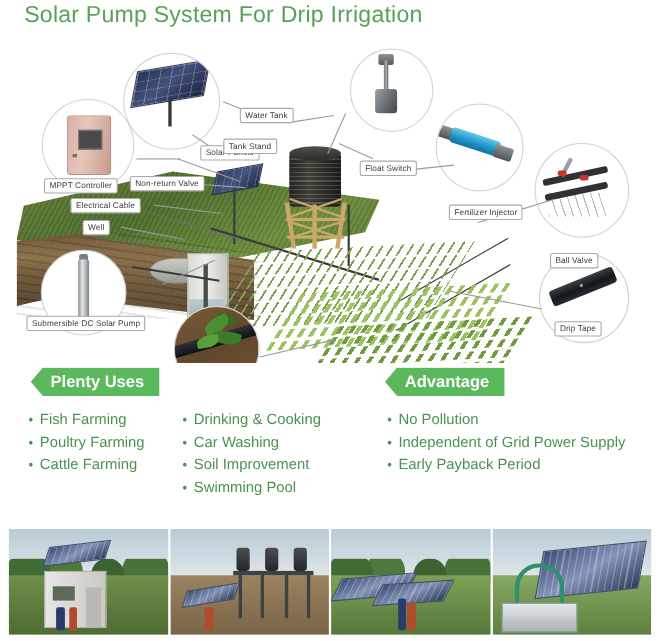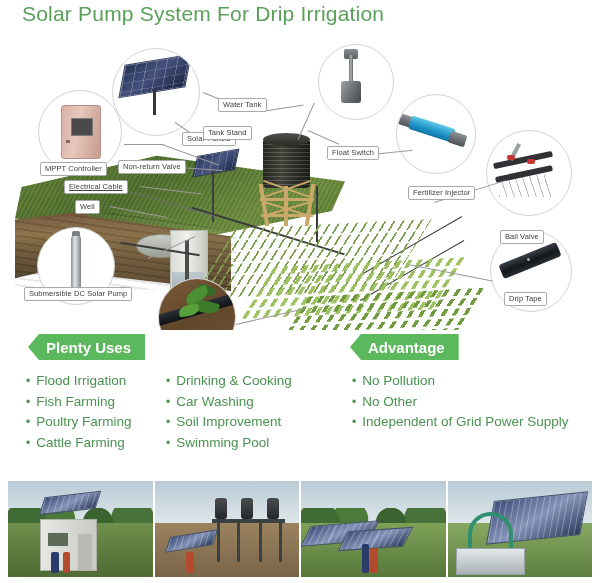--- a/index.html
+++ b/index.html
@@ -379,55 +379,54 @@
     <div class="chip" style="left:203px;top:92px;">Tank Stand</div>
 
     <div class="chip" style="left:327px;top:112px;">Float Switch</div>
 
     <div class="chip" style="left:408px;top:152px;">Fertilizer Injector</div>
 
     <div class="chip" style="left:500px;top:196px;">Ball Valve</div>
 
     <div class="chip" style="left:118px;top:126px;">Non-return Valve</div>
 
-    <div class="chip" style="left:64px;top:146px;text-decoration:underline;">Electrical Cable</div>
+    <div class="chip" style="left:64px;top:146px;">Electrical Cable</div>
 
     <div class="chip" style="left:75px;top:166px;text-align:center;">Well</div>
 
     <div class="chip" style="left:24px;top:253px;">Submersible DC Solar Pump</div>
 
     <div class="chip" style="left:504px;top:258px;">Drip Tape</div>
   </div>
 
   <div class="banner b1">Plenty Uses</div>
   <div class="banner b2">Advantage</div>
 
   <div class="col c1">
     <ul>
-      <li>Flood Irrigation</li>
       <li>Fish Farming</li>
       <li>Poultry Farming</li>
       <li>Cattle Farming</li>
     </ul>
   </div>
 
   <div class="col c2">
     <ul>
       <li>Drinking &amp; Cooking</li>
       <li>Car Washing</li>
       <li>Soil Improvement</li>
       <li>Swimming Pool</li>
     </ul>
   </div>
 
   <div class="col c3">
     <ul>
       <li>No Pollution</li>
-      <li>No Other</li>
       <li>Independent of Grid Power Supply</li>
+      <li>Early Payback Period</li>
     </ul>
   </div>
 
   <div class="strip">
 
     <div class="ph">
       <div class="sky"></div>
       <div class="trees"></div>
       <div class="ground g-green"></div>
       <div class="hut">

